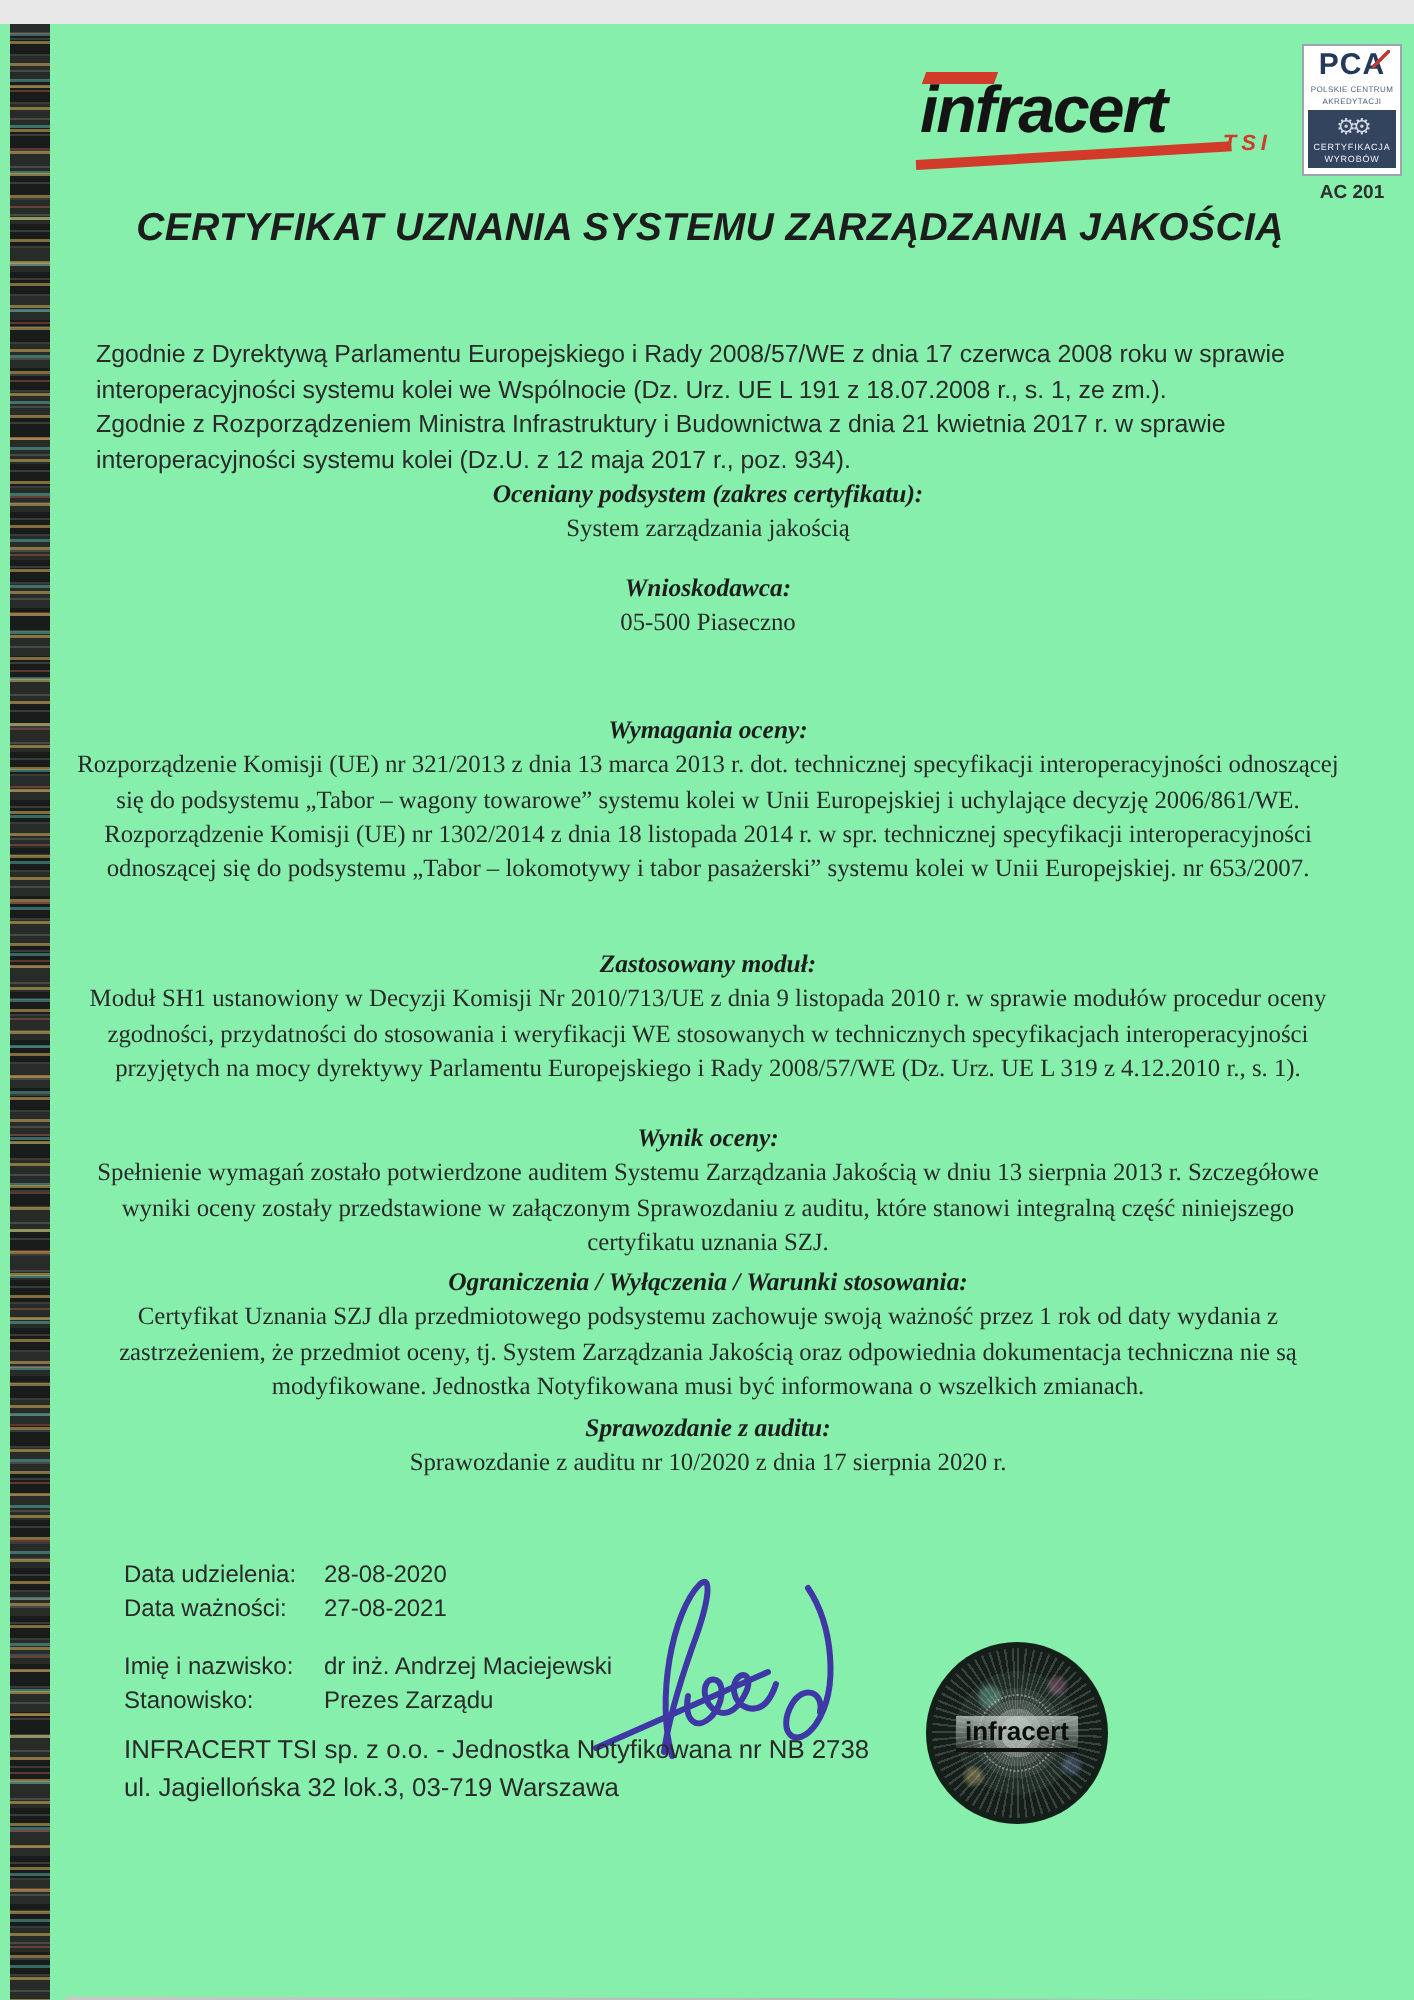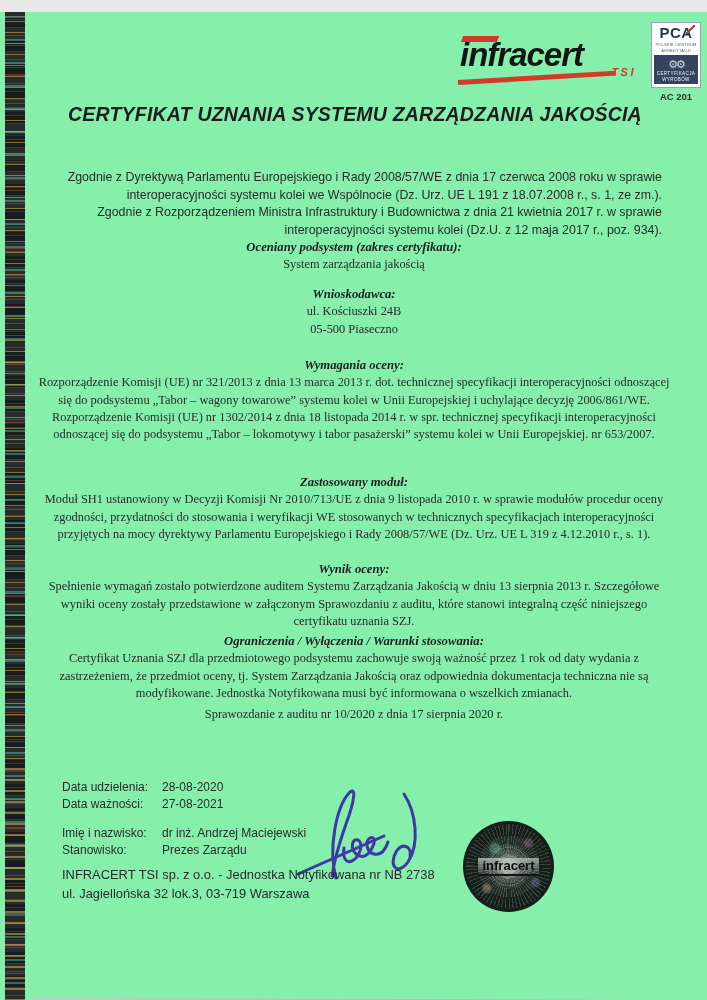--- a/index.html
+++ b/index.html
@@ -62,21 +62,21 @@
   
   .headline { position:absolute; left:30px; top:91px; width:650px; text-align:center; }
   .title {
     margin:0; font-style:italic; font-weight:700; font-size:19.5px; line-height:23px;
     color:#1d1d1d; letter-spacing:0.2px;
   }
   .cert-no { margin-top:10px; font-weight:700; font-size:14.5px; color:#222; }
 
   
   .legal {
-    position:absolute; left:48px; top:157px; width:614px; text-align:right;
+    position:absolute; left:48px; top:157px; width:614px; text-align:left;
     font-size:12.4px; line-height:17.6px; color:#2a2a2a;
   }
   .legal p { margin:0; }
 
   
   .sec {
     position:absolute; left:38px; width:632px; text-align:center;
     font-size:12.4px; line-height:17.3px; color:#2a2a2a;font-family:Liberation Serif, serif;
   }
   .sec h2 {
@@ -166,21 +166,20 @@
     <p>Zgodnie z Rozporządzeniem Ministra Infrastruktury i Budownictwa z dnia 21 kwietnia 2017 r. w sprawie interoperacyjności systemu kolei (Dz.U. z 12 maja 2017 r., poz. 934).</p>
   </div>
 
   <section class="sec" style="top:227px">
     <h2>Oceniany podsystem (zakres certyfikatu):</h2>
     <p>System zarządzania jakością</p>
   </section>
 
   <section class="sec" style="top:274px">
     <h2>Wnioskodawca:</h2>
-    <p>ul. Kościuszki 24B</p>
     <p>05-500 Piaseczno</p>
   </section>
 
   <section class="sec" style="top:345px">
     <h2>Wymagania oceny:</h2>
     <p>Rozporządzenie Komisji (UE) nr 321/2013 z dnia 13 marca 2013 r. dot. technicznej specyfikacji interoperacyjności odnoszącej się do podsystemu „Tabor – wagony towarowe” systemu kolei w Unii Europejskiej i uchylające decyzję 2006/861/WE.</p>
     <p>Rozporządzenie Komisji (UE) nr 1302/2014 z dnia 18 listopada 2014 r. w spr. technicznej specyfikacji interoperacyjności odnoszącej się do podsystemu „Tabor – lokomotywy i tabor pasażerski” systemu kolei w Unii Europejskiej. nr 653/2007.</p>
   </section>
 
   <section class="sec" style="top:462px">
@@ -192,20 +191,21 @@
     <h2>Wynik oceny:</h2>
     <p>Spełnienie wymagań zostało potwierdzone auditem Systemu Zarządzania Jakością w dniu 13 sierpnia 2013 r. Szczegółowe wyniki oceny zostały przedstawione w załączonym Sprawozdaniu z auditu, które stanowi integralną część niniejszego certyfikatu uznania SZJ.</p>
   </section>
 
   <section class="sec" style="top:621px">
     <h2>Ograniczenia / Wyłączenia / Warunki stosowania:</h2>
     <p>Certyfikat Uznania SZJ dla przedmiotowego podsystemu zachowuje swoją ważność przez 1 rok od daty wydania z zastrzeżeniem, że przedmiot oceny, tj. System Zarządzania Jakością oraz odpowiednia dokumentacja techniczna nie są modyfikowane. Jednostka Notyfikowana musi być informowana o wszelkich zmianach.</p>
   </section>
 
   <section class="sec" style="top:694px">
+    <h2>Sprawozdanie z auditu:</h2>
     <p>Sprawozdanie z auditu nr 10/2020 z dnia 17 sierpnia 2020 r.</p>
   </section>
 
   <div class="details">
     <div class="drow">
       <span class="dlabel">Data udzielenia:</span>
       <span class="dval">28-08-2020</span>
     </div>
     <div class="drow">
       <span class="dlabel">Data ważności:</span>

